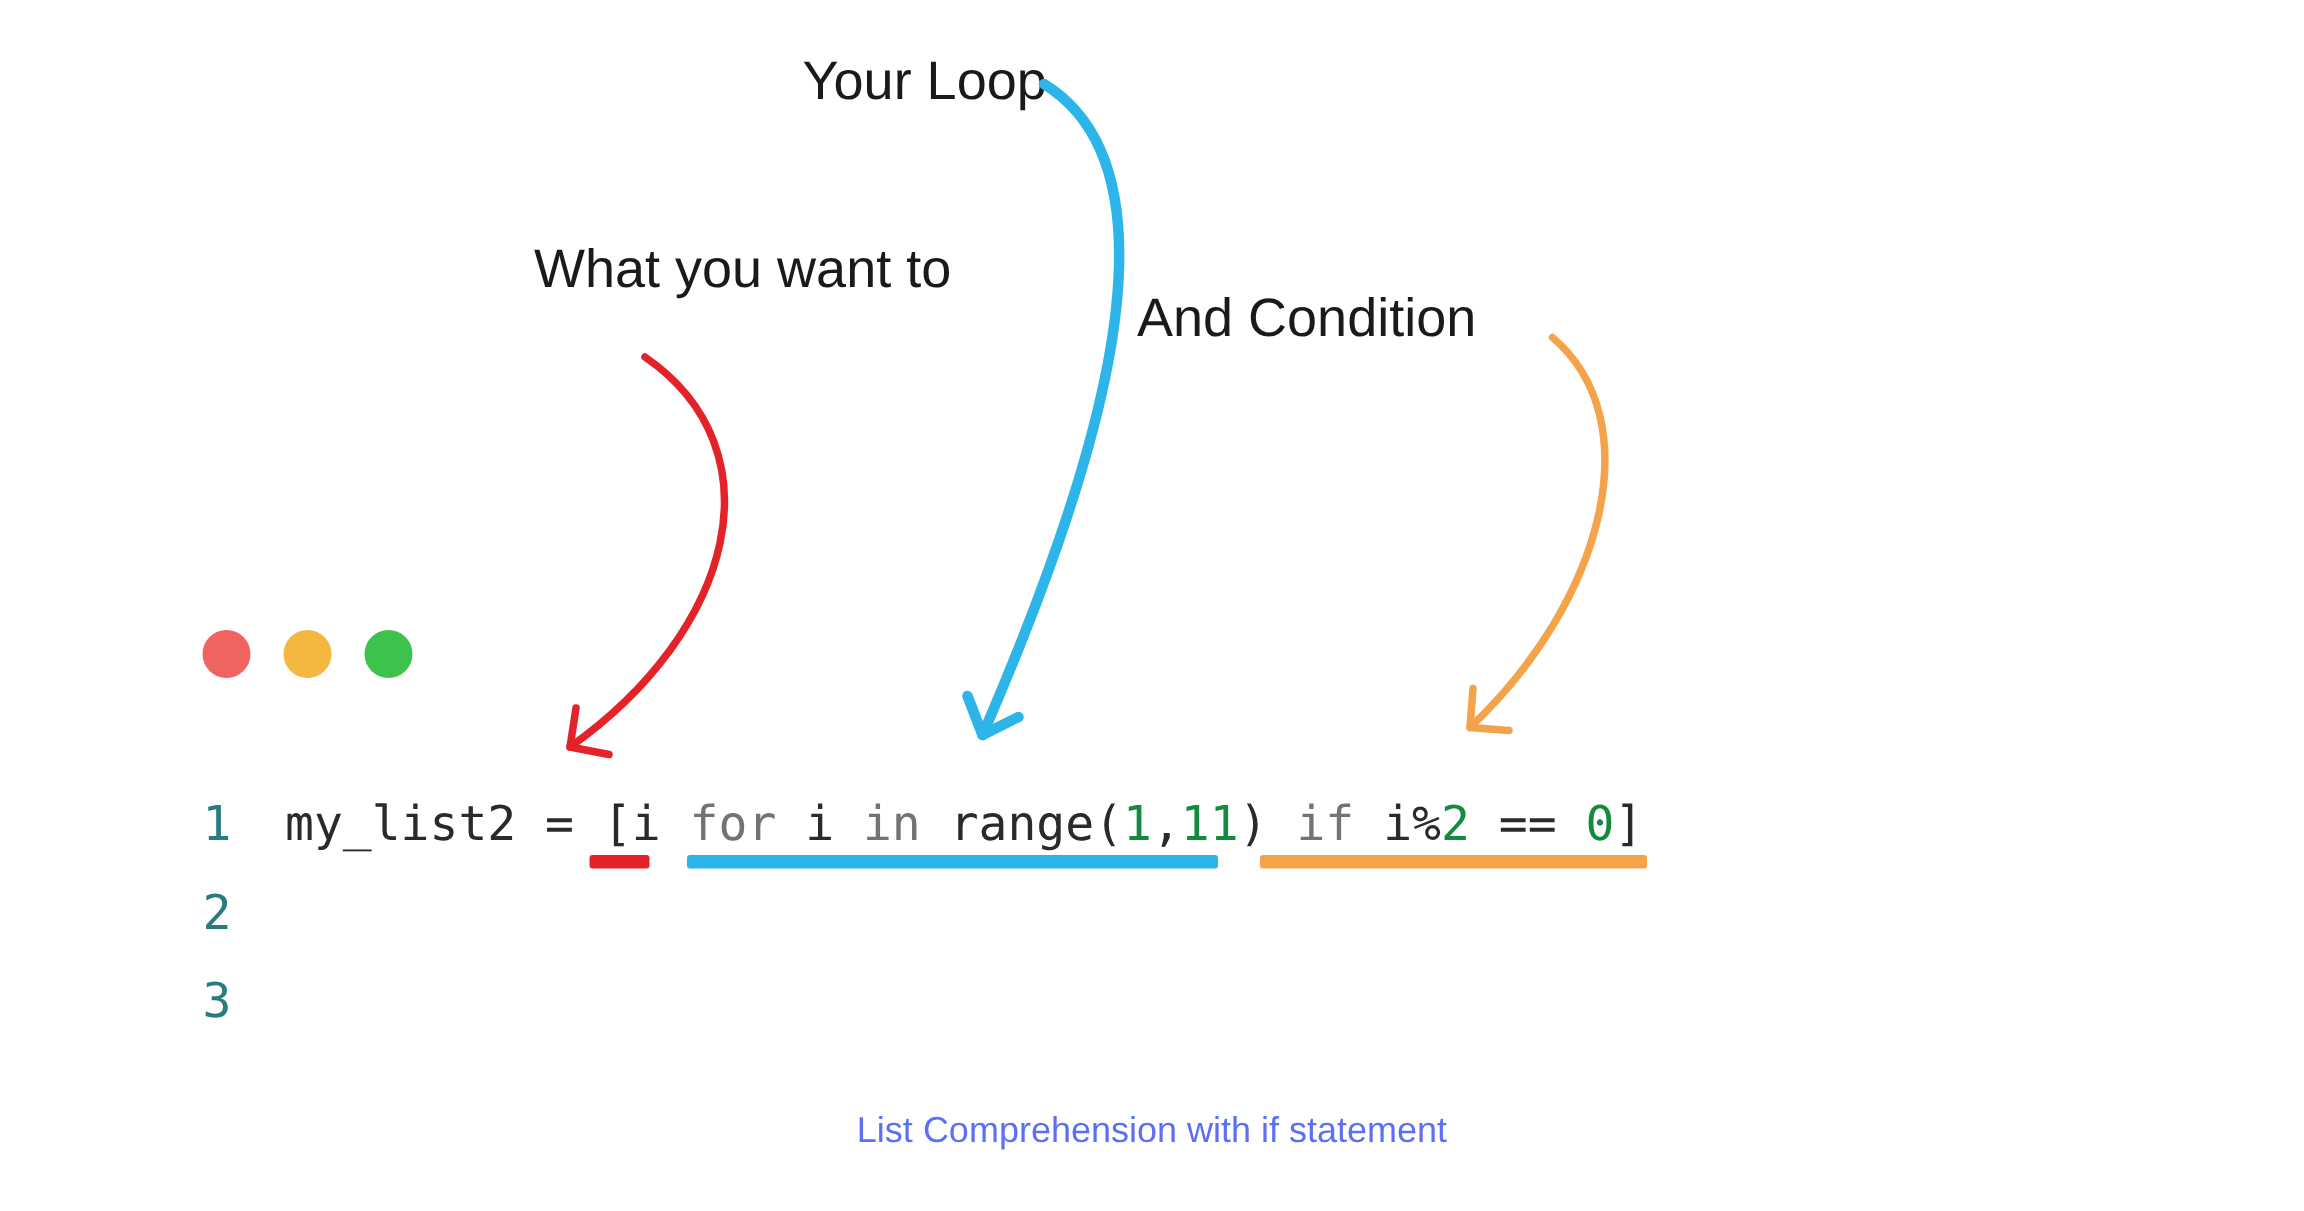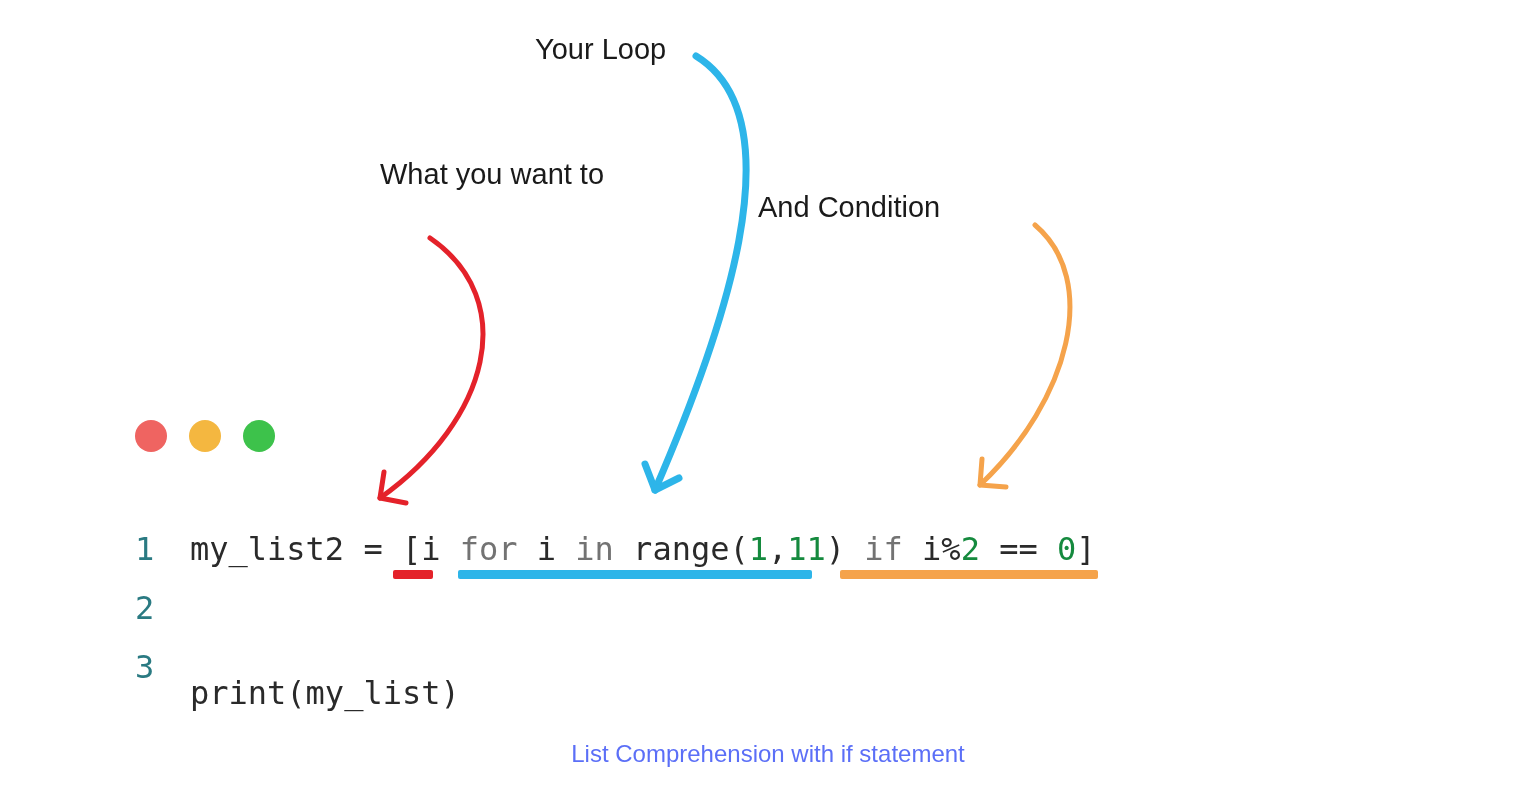--- a/index.html
+++ b/index.html
@@ -6,21 +6,21 @@
     body {
       width: 1536px;
       height: 807px;
       background: #ffffff;
       position: relative;
       font-family: -apple-system, BlinkMacSystemFont, "Segoe UI", sans-serif;
       overflow: hidden;
     }
     .annotation {
       position: absolute;
-      font-size: 29px;
+      font-size: 36px;
       color: #1a1a1a;
       line-height: 1.35;
     }
     .dots {
       position: absolute;
       left: 135px;
       top: 420px;
       display: flex;
       gap: 22px;
     }
@@ -42,21 +42,21 @@
       color: #2a2a2a;
     }
     .code-line {
       display: flex;
     }
     .lineno {
       width: 55px;
       color: #2a7a82;
       font-weight: 400;
     }
-    .tok-default { color: #2a2a2a; margin-top: 26px; }
+    .tok-default { color: #2a2a2a; }
     .tok-kw { color: #737373; }
     .tok-num { color: #158a3e; }
     .underline {
       position: absolute;
       height: 9px;
       border-radius: 2px;
     }
     .caption {
       position: absolute;
       left: 0;
@@ -69,21 +69,21 @@
     svg.arrow {
       position: absolute;
       overflow: visible;
       pointer-events: none;
     }
   </style>
 </head>
 <body>
 
 <div class="annotation" style="left:535px; top:30px;">Your Loop</div>
-<div class="annotation" style="left:380px; top:155px;">
+<div class="annotation" style="left:356px; top:155px;">
   <span>What you want to</span><br>
 </div>
 <div class="annotation" style="left:758px; top:188px;">And Condition</div>
 
 <svg class="arrow" style="left:0; top:0;" width="1536" height="807">
   <path d="M 696 56 C 800 120, 720 340, 655 490" stroke="#2db5e9" stroke-width="7" fill="none" stroke-linecap="round"></path>
   <path d="M 655 490 l -10 -26 m 10 26 l 24 -12" stroke="#2db5e9" stroke-width="7" fill="none" stroke-linecap="round"></path>
 </svg>
 <svg class="arrow" style="left:0; top:0;" width="1536" height="807">
   <path d="M 430 238 C 520 300, 490 420, 380 498" stroke="#e4222a" stroke-width="5" fill="none" stroke-linecap="round"></path>
@@ -105,21 +105,20 @@
     <span class="lineno">1</span>
     <span>
       <span class="tok-default">my_list2 = [i </span><span class="tok-kw">for</span><span class="tok-default"> i </span><span class="tok-kw">in</span><span class="tok-default"> range(</span><span class="tok-num">1</span><span class="tok-default">,</span><span class="tok-num">11</span><span class="tok-default">) </span><span class="tok-kw">if</span><span class="tok-default"> i%</span><span class="tok-num">2</span><span class="tok-default"> == </span><span class="tok-num">0</span><span class="tok-default">]</span>
     </span>
   </div>
   <div class="code-line">
     <span class="lineno">2</span>
   </div>
   <div class="code-line">
     <span class="lineno">3</span>
-    <span class="tok-default">print(my_list)</span>
   </div>
 </div>
 
 <div class="underline" style="left:393px; top:570px; width:40px; background:#e4222a;"></div>
 <div class="underline" style="left:458px; top:570px; width:354px; background:#2db5e9;"></div>
 <div class="underline" style="left:840px; top:570px; width:258px; background:#f5a34b;"></div>
 
 <div class="caption">List Comprehension with if statement</div>
 
 </body></html>

